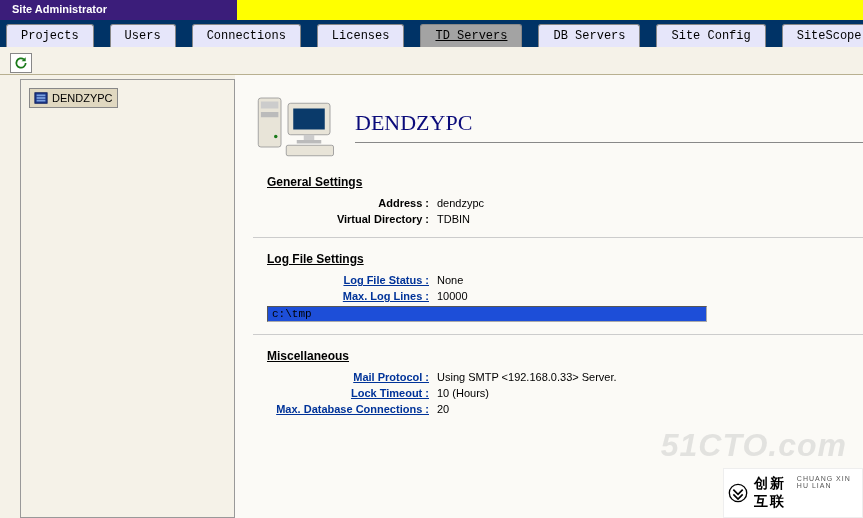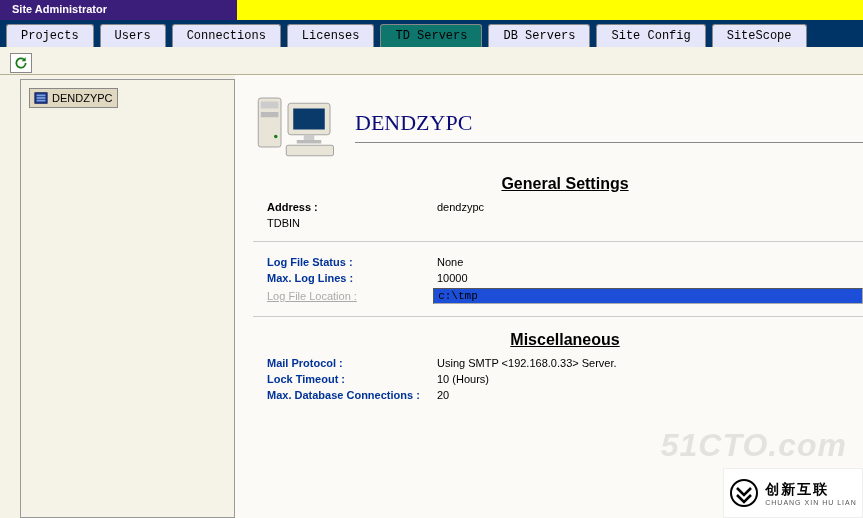--- a/index.html
+++ b/index.html
@@ -2,52 +2,52 @@
 <html><head>
 <meta charset="utf-8">
 <style>
 * { margin: 0; padding: 0; box-sizing: border-box; font-family: Verdana, Arial, sans-serif; font-size: 11px; }
 body { background: #f5f2e8; width: 863px; height: 518px; overflow: hidden; position: relative; }
 
 .header-bar { width: 100%; height: 20px; position: relative; }
 .header-left { background: #3b1d7a; color: #fff; font-weight: bold; padding: 3px 12px; position: absolute; left: 0; top: 0; width: 237px; height: 20px; }
 .header-right { background: #ffff00; position: absolute; left: 237px; top: 0; right: 0; height: 20px; }
 
-.tabs-bar { background: #003366; padding: 4px 6px 0 6px; height: 27px; display: flex; gap: 6px; }
+.tabs-bar { background: #003366; padding: 4px 6px 0 6px; height: 27px; display: flex; gap: 16px; }
 .tab { background: #e6e6fa; border: 1px solid #888; border-bottom: none; border-radius: 3px 3px 0 0; padding: 4px 14px 2px 14px; font-family: "Courier New", monospace; font-size: 12px; color: #000; cursor: pointer; height: 23px; white-space: nowrap; }
-.tab.active { background: #0f766e; font-weight: normal; }
+.tab.active { background: #a3a3a3; font-weight: normal; text-decoration: underline; }
 
 .sub-bar { background: #f5f2e8; border-bottom: 1px solid #b8b090; padding: 6px 10px; height: 28px; }
 .refresh-btn { width: 22px; height: 20px; border: 1px solid #888; background: #fff; display: inline-flex; align-items: center; justify-content: center; cursor: pointer; }
 
 .body-row { display: flex; height: calc(518px - 20px - 27px - 28px); padding-left: 16px; }
 .sidebar { width: 215px; border: 1px solid #999; background: #f5f2e8; padding: 8px; margin: 4px 0 0 4px; }
 .tree-node { display: flex; align-items: center; gap: 4px; background: #e0d8c0; border: 1px solid #888; padding: 2px 4px; width: fit-content; }
 .server-icon { width: 14px; height: 14px; }
 
 .main { flex: 1; background: #fbfaf6; padding: 8px 0 0 0; overflow: hidden; }
 .server-header { display: flex; align-items: center; margin: 8px 0 8px 16px; gap: 16px; }
 .server-img { width: 88px; height: 70px; }
 .server-title { font-family: "Times New Roman", serif; font-size: 22px; color: #0b0b7a; flex: 1; }
 .title-line { border-top: 1px solid #888; margin-top: 6px; width: 100%; }
 
 .section { margin: 14px 0 6px 32px; }
-.section h3 { font-weight: bold; font-size: 16px; text-decoration: underline; margin-bottom: 8px; text-align: center; }
+.section h3 { font-weight: bold; font-size: 12px; text-decoration: underline; margin-bottom: 8px; }
 .row { display: flex; align-items: center; margin-bottom: 4px; }
-.row .label { width: 170px; text-align: left; font-weight: bold; padding-right: 8px; font-size: 11px; }
-.row .label.link { color: #003399; cursor: pointer; font-weight: bold; }
+.row .label { width: 170px; text-align: right; font-weight: bold; padding-right: 8px; font-size: 11px; }
+.row .label.link { text-decoration: underline; color: #003399; cursor: pointer; font-weight: bold; }
 .row .label.disabled { color: #aaa; text-decoration: underline; font-weight: normal; }
 .row .value { font-size: 11px; color: #000; }
 .row input[type="text"] { font-family: "Courier New", monospace; font-size: 11px; border: 1px inset #aaa; padding: 1px 4px; width: 440px; background: #1d4ed8; }
 
 .sep-line { border-top: 1px solid #ccc; margin: 12px 0 12px 18px; }
 
 .watermark { position: absolute; right: 16px; bottom: 54px; font-size: 32px; color: rgba(180,180,180,0.35); font-weight: bold; font-style: italic; letter-spacing: 1px; pointer-events: none; }
 .badge { position: absolute; right: 0; bottom: 0; width: 140px; height: 50px; background: #fff; border: 1px solid #eee; display: flex; align-items: center; justify-content: center; gap: 6px; padding: 4px; }
-.badge-text { display: flex; flex-direction: column; }
+.badge-text { display: flex; }
 .badge-cn { font-size: 14px; font-weight: bold; letter-spacing: 2px;}
 .badge-py { font-size: 7px; letter-spacing: 1px; color: #555; }
 </style>
 </head>
 <body>
 
 <div class="header-bar">
   <div class="header-left">Site Administrator</div>
   <div class="header-right"></div>
 </div>
@@ -105,37 +105,38 @@
       </div>
     </div>
 
     <div class="section">
       <h3>General Settings</h3>
       <div class="row">
         <div class="label">Address :</div>
         <div class="value">dendzypc</div>
       </div>
       <div class="row">
+        <div class="label">Virtual Directory :</div>
         <div class="value">TDBIN</div>
       </div>
     </div>
 
     <div class="sep-line"></div>
 
     <div class="section">
+      <h3>Log File Settings</h3>
       <div class="row">
         <div class="label link">Log File Status :</div>
         <div class="value">None</div>
       </div>
       <div class="row">
         <div class="label link">Max. Log Lines :</div>
         <div class="value">10000</div>
       </div>
       <div class="row">
-        <div class="label disabled">Log File Location :</div>
         <input type="text" value="c:\tmp" style="">
       </div>
     </div>
 
     <div class="sep-line"></div>
 
     <div class="section">
       <h3>Miscellaneous</h3>
       <div class="row">
         <div class="label link">Mail Protocol :</div>

